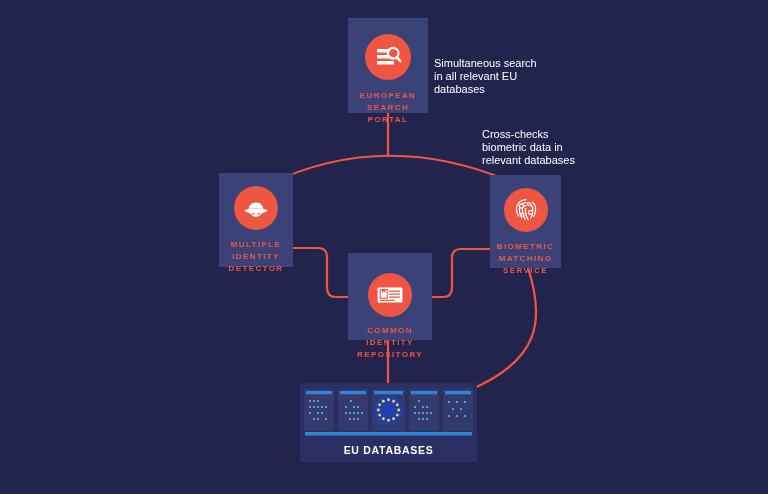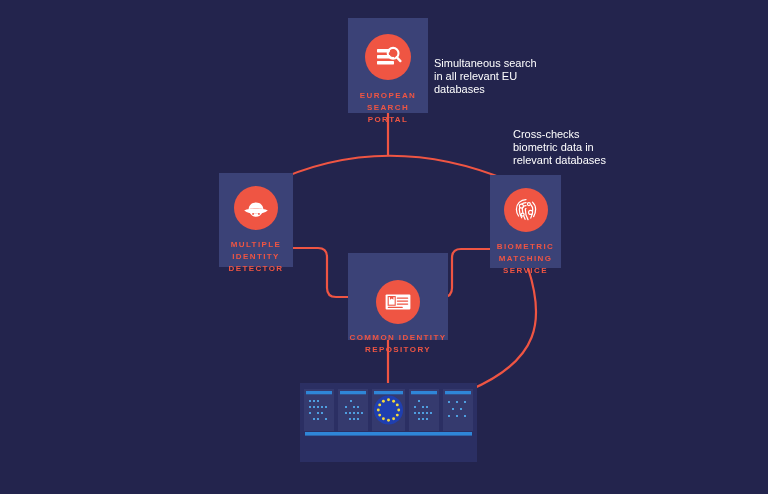--- a/index.html
+++ b/index.html
@@ -42,35 +42,35 @@
   #node-esp .nlabel{margin-top:10px;}
 
   #node-mid{left:219px;top:173px;width:74px;height:94px;padding-top:13px;}
   #node-mid .disc{width:44px;height:44px;}
   #node-mid .nlabel{margin-top:9px;}
 
   #node-bms{left:490px;top:175px;width:71px;height:93px;padding-top:13px;}
   #node-bms .disc{width:44px;height:44px;}
   #node-bms .nlabel{margin-top:9px;text-align:center;}
 
-  #node-cir{left:348px;top:253px;width:100px;height:87px;padding-top:27px;}
+  #node-cir{left:348px;top:253px;width:84px;height:87px;padding-top:20px;}
   #node-cir .disc{width:44px;height:44px;}
   #node-cir .nlabel{margin-top:8px;}
 
   
   .annot{
     position:absolute;
     color:#ffffff;
     font-size:11px;
     line-height:13px;
     white-space:pre-line;
   }
   #annot-esp{left:434px;top:57px;width:120px;}
   #annot-mid{left:216px;top:126px;width:118px;}
-  #annot-bms{left:513px;top:128px;width:120px;}
+  #annot-bms{left:482px;top:128px;width:120px;}
   #annot-cir{left:349px;top:201px;width:104px;}
 
   
   #eu-db{
     position:absolute;left:300px;top:383px;width:177px;height:79px;
     background:#2b2f63;
     box-sizing:border-box;
   }
   #eu-rack{position:absolute;left:0;top:0;width:177px;height:55px;}
   #eu-db-label{
@@ -277,15 +277,16 @@
           <circle cx="83.4" cy="35.8" r="1.45"></circle>
           <circle cx="79.7" cy="32.1" r="1.45"></circle>
           <circle cx="78.3" cy="27.0" r="1.45"></circle>
           <circle cx="79.7" cy="21.9" r="1.45"></circle>
           <circle cx="83.4" cy="18.2" r="1.45"></circle>
         </g>
       </g>
 
       <rect x="5" y="49" width="167" height="3.6" fill="#2f86d8"></rect>
     </svg>
+    <div id="eu-db-label">EU DATABASES</div>
   </div>
 
 </div>
 
 </body></html>

